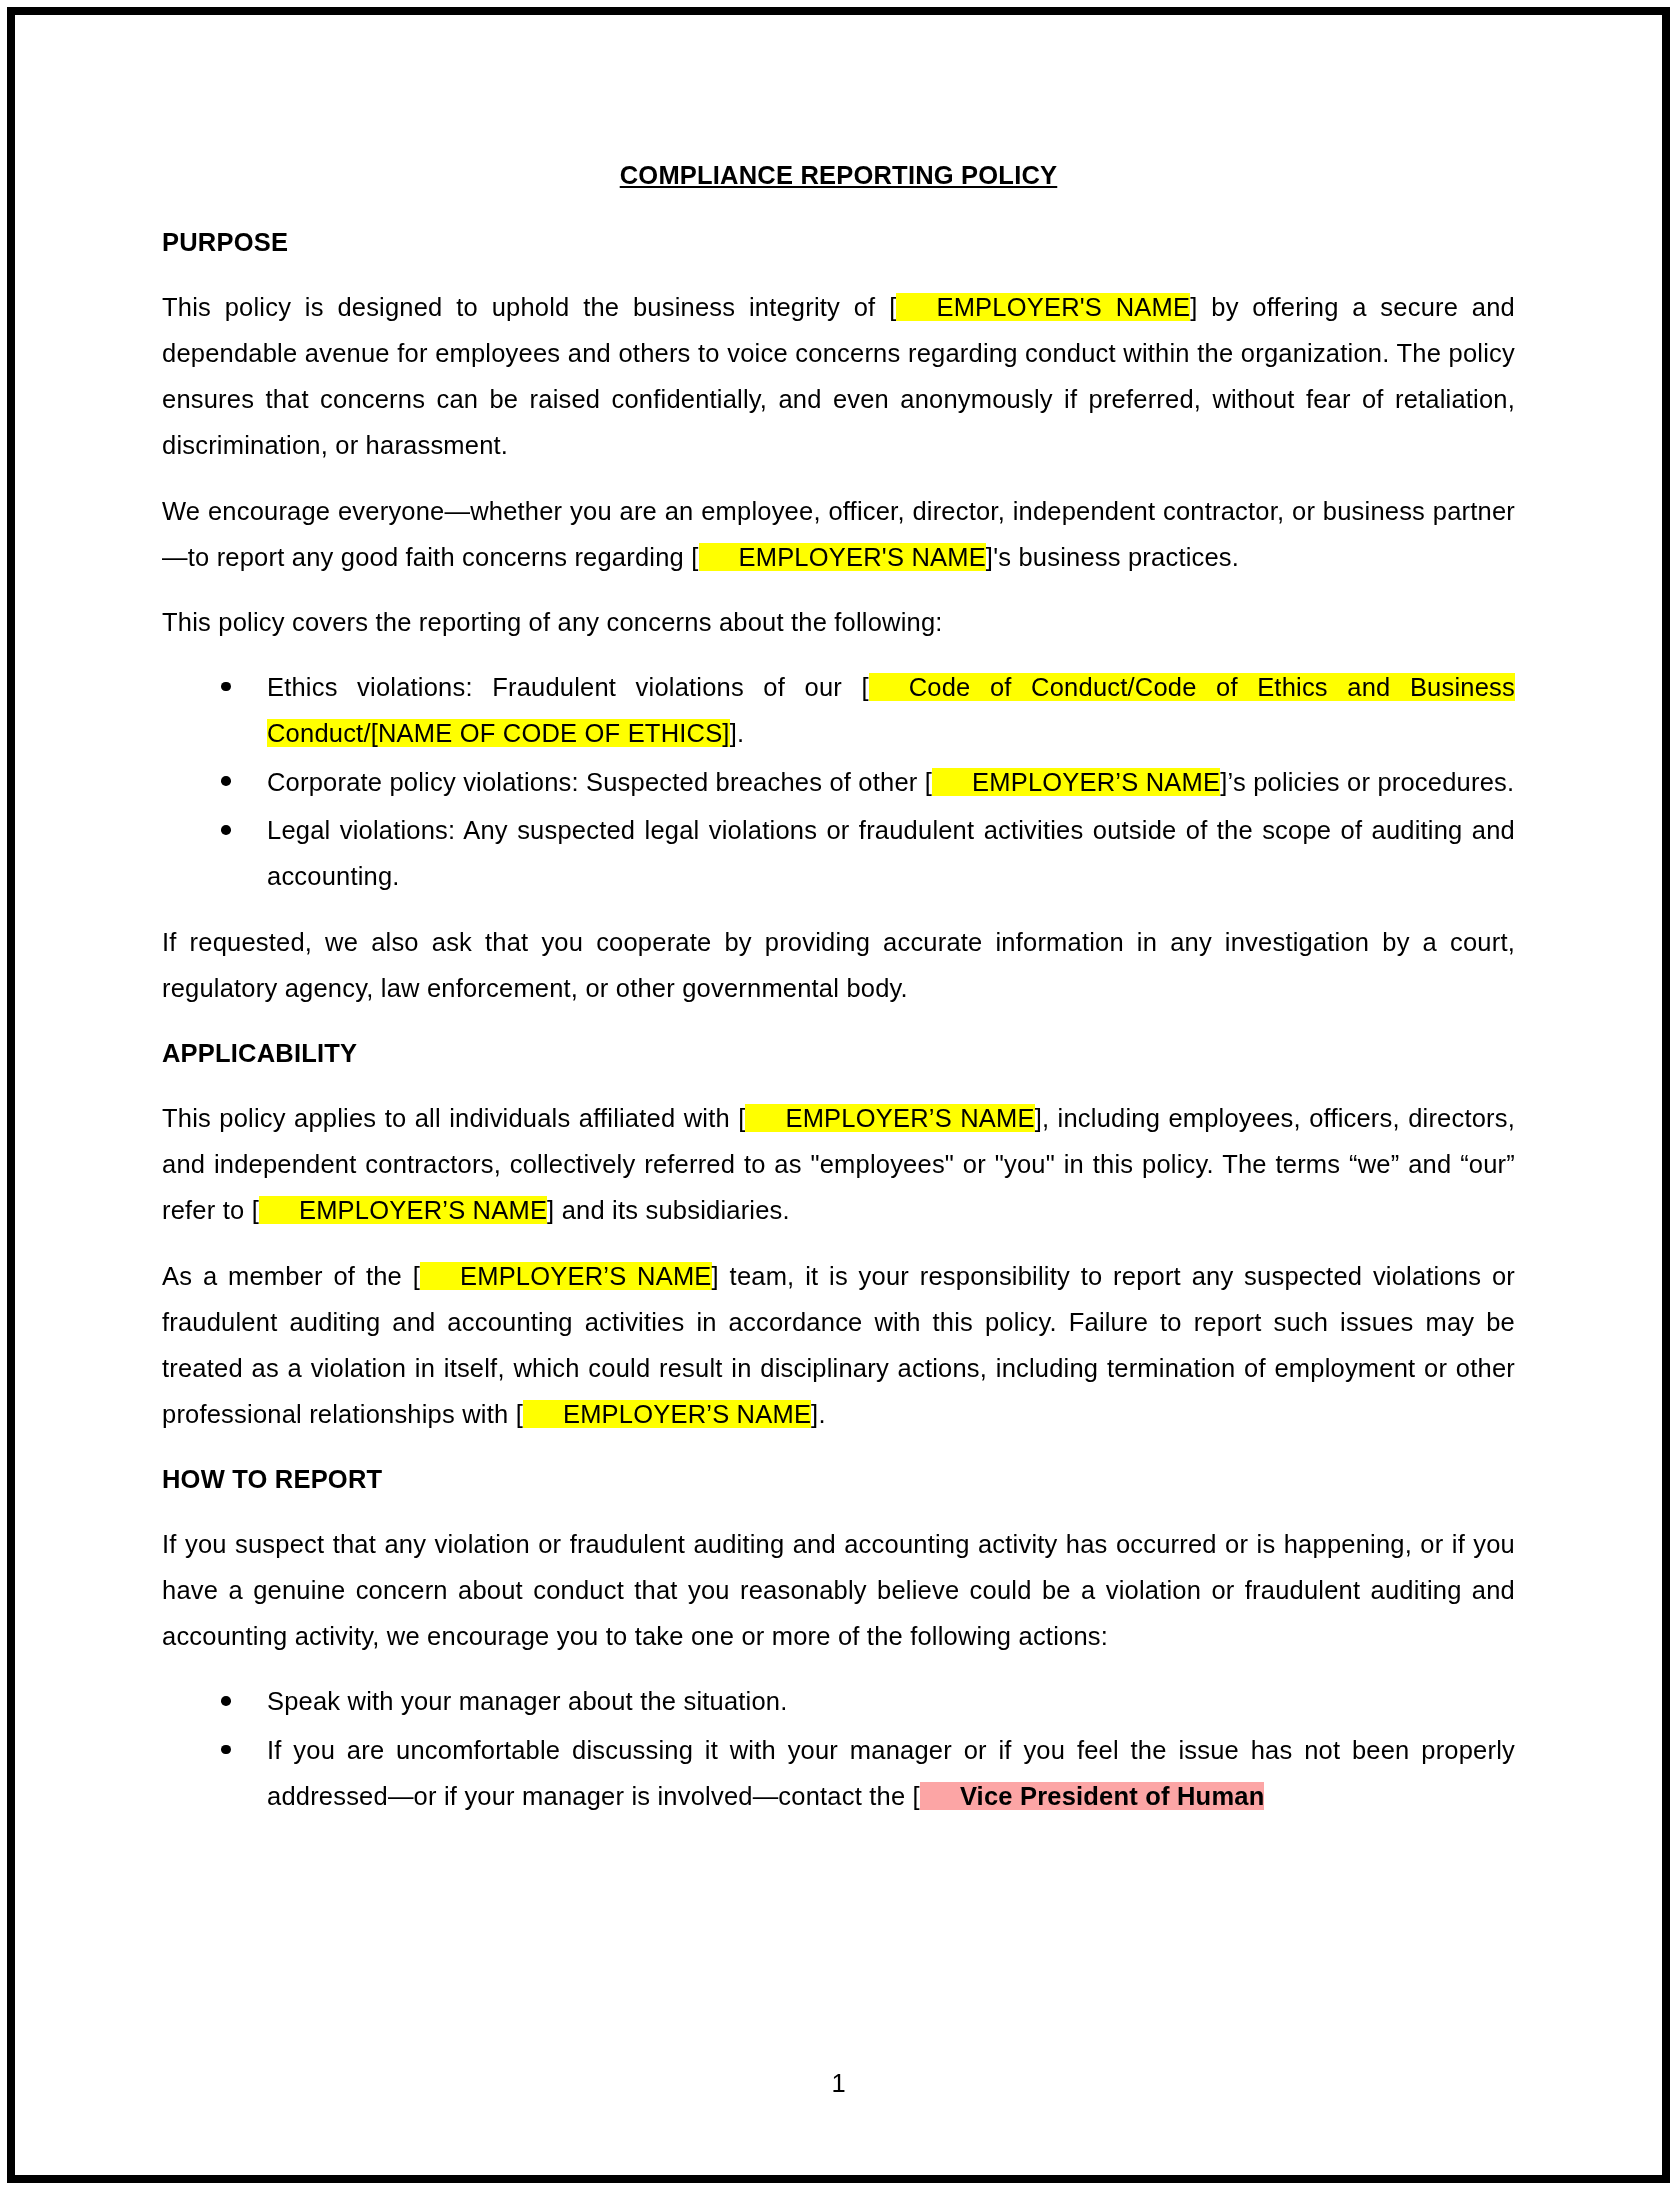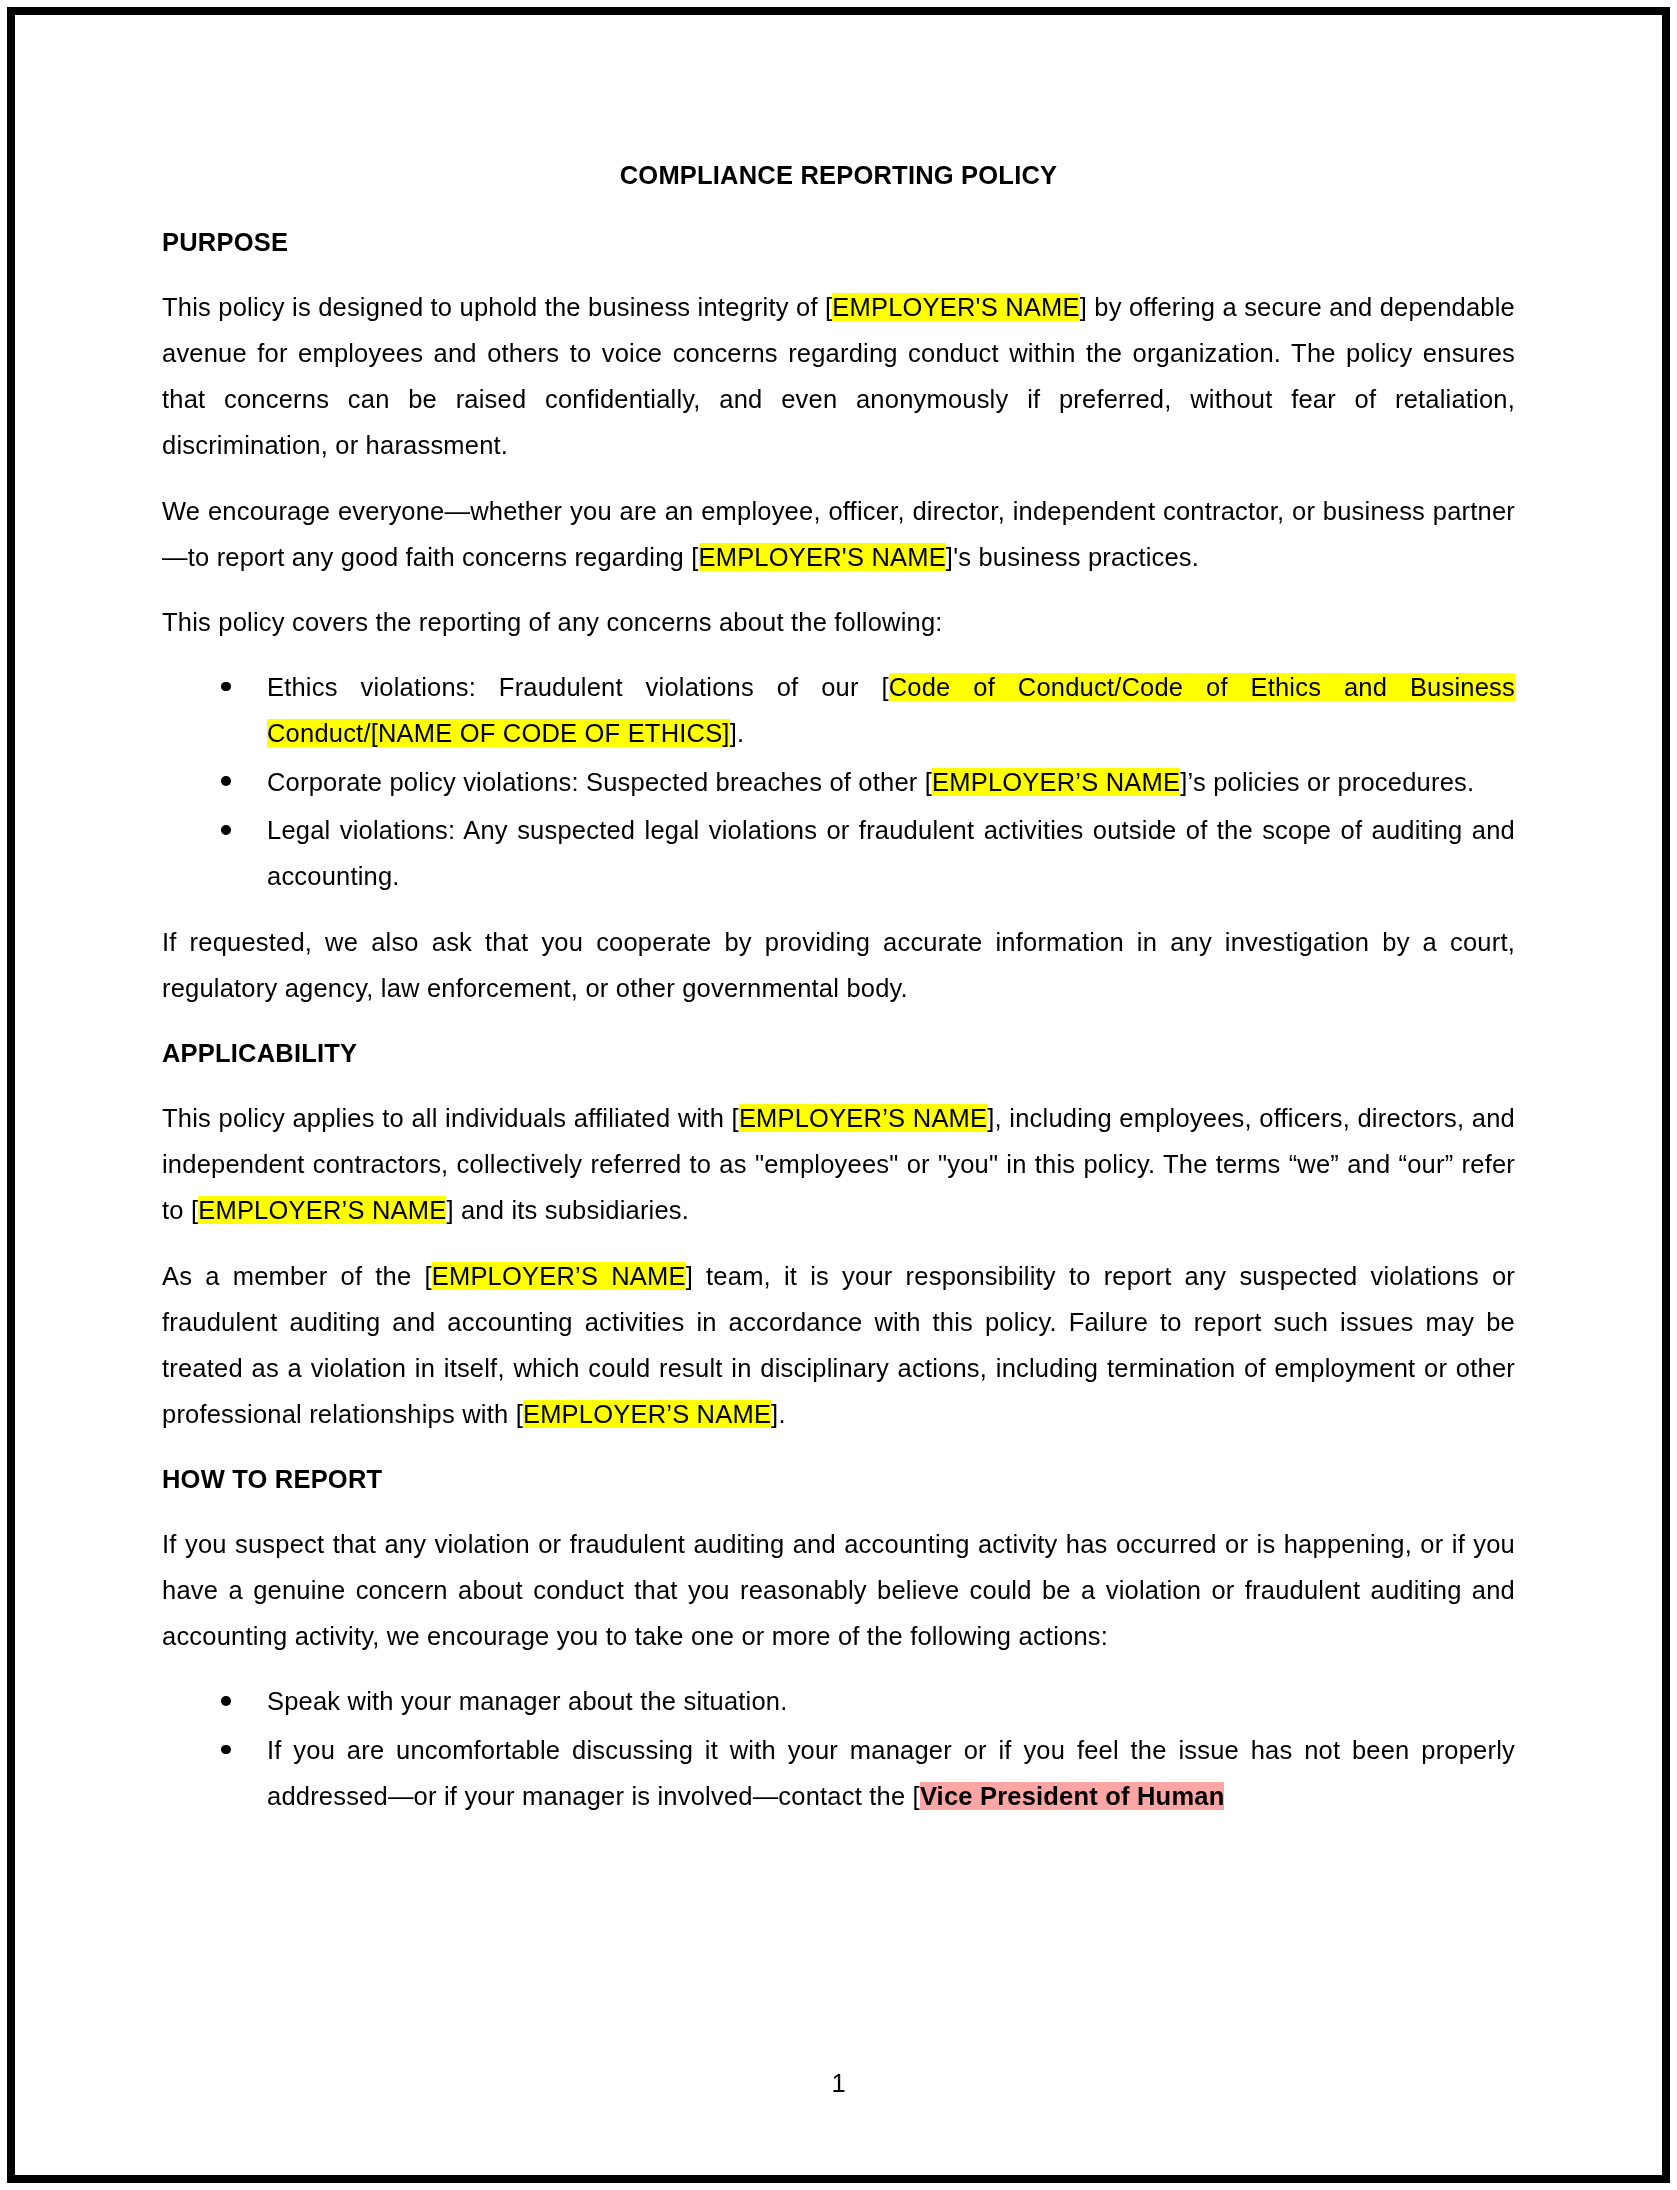--- a/index.html
+++ b/index.html
@@ -22,20 +22,21 @@
   .content {
     padding: 137px 147px 0 147px;
     font-size: 25.5px;
     line-height: 46px;
     letter-spacing: 0.2px;
   }
   .doc-title {
     font-size: 25.5px; font-weight: bold;
     text-align: center;
     margin: 0 0 21px 0;
+    text-decoration: underline;
   }
   .heading {
     font-size: 25.5px; font-weight: bold;
     margin: 0 0 19.3px 0;
   }
   p.para { margin: 0 0 19.3px 0; text-align: justify; }
   ul.bullets {
     list-style: none;
     margin: 0 0 19.3px 0;
     padding: 0 0 0 105px;
@@ -46,21 +47,21 @@
     margin: 0 0 2.6px 0;
   }
   ul.bullets li::before {
     content: "";
     position: absolute;
     left: -46px; top: 17.6px;
     width: 9.7px; height: 9.7px;
     border-radius: 50%;
     background: #000;
   }
-  .hl { background: #ffff00; }
+  .hl { background: #ffff00; padding-left: 40px; }
   .footer {
     margin-top: auto;
     text-align: center;
     font-size: 25.5px;
     padding-bottom: 77px;
   }
 </style>
 </head>
 <body>
 

